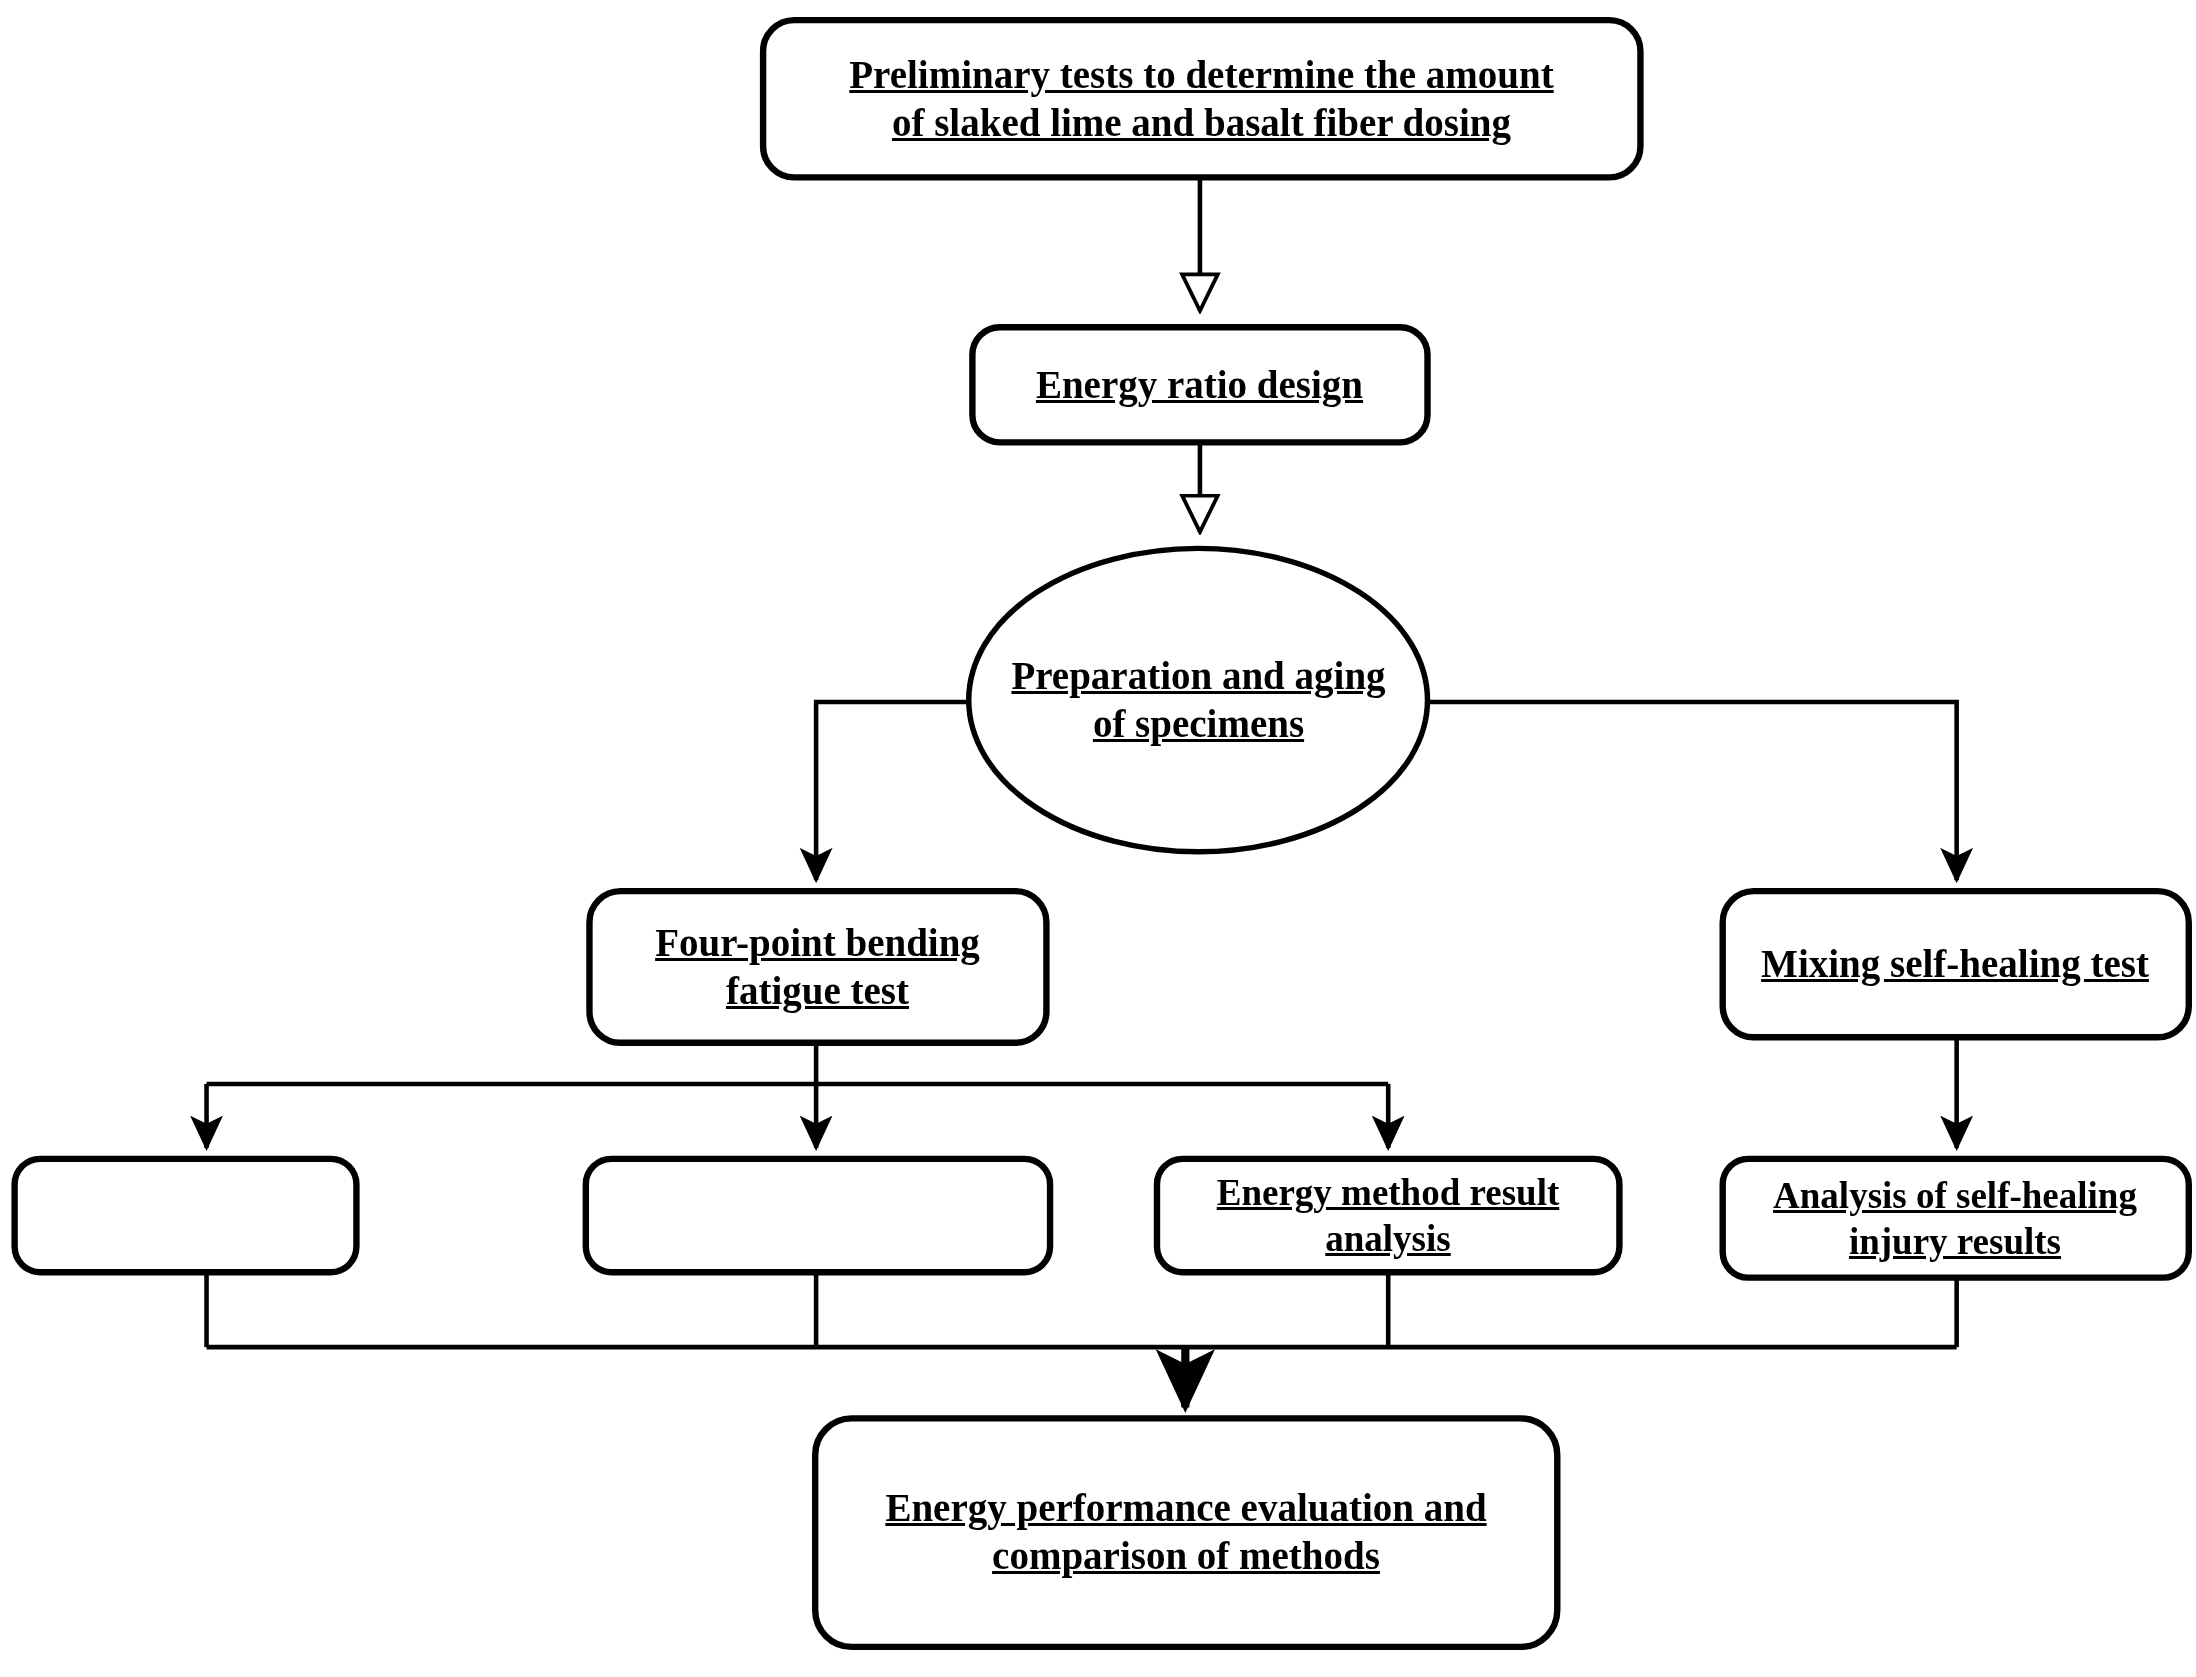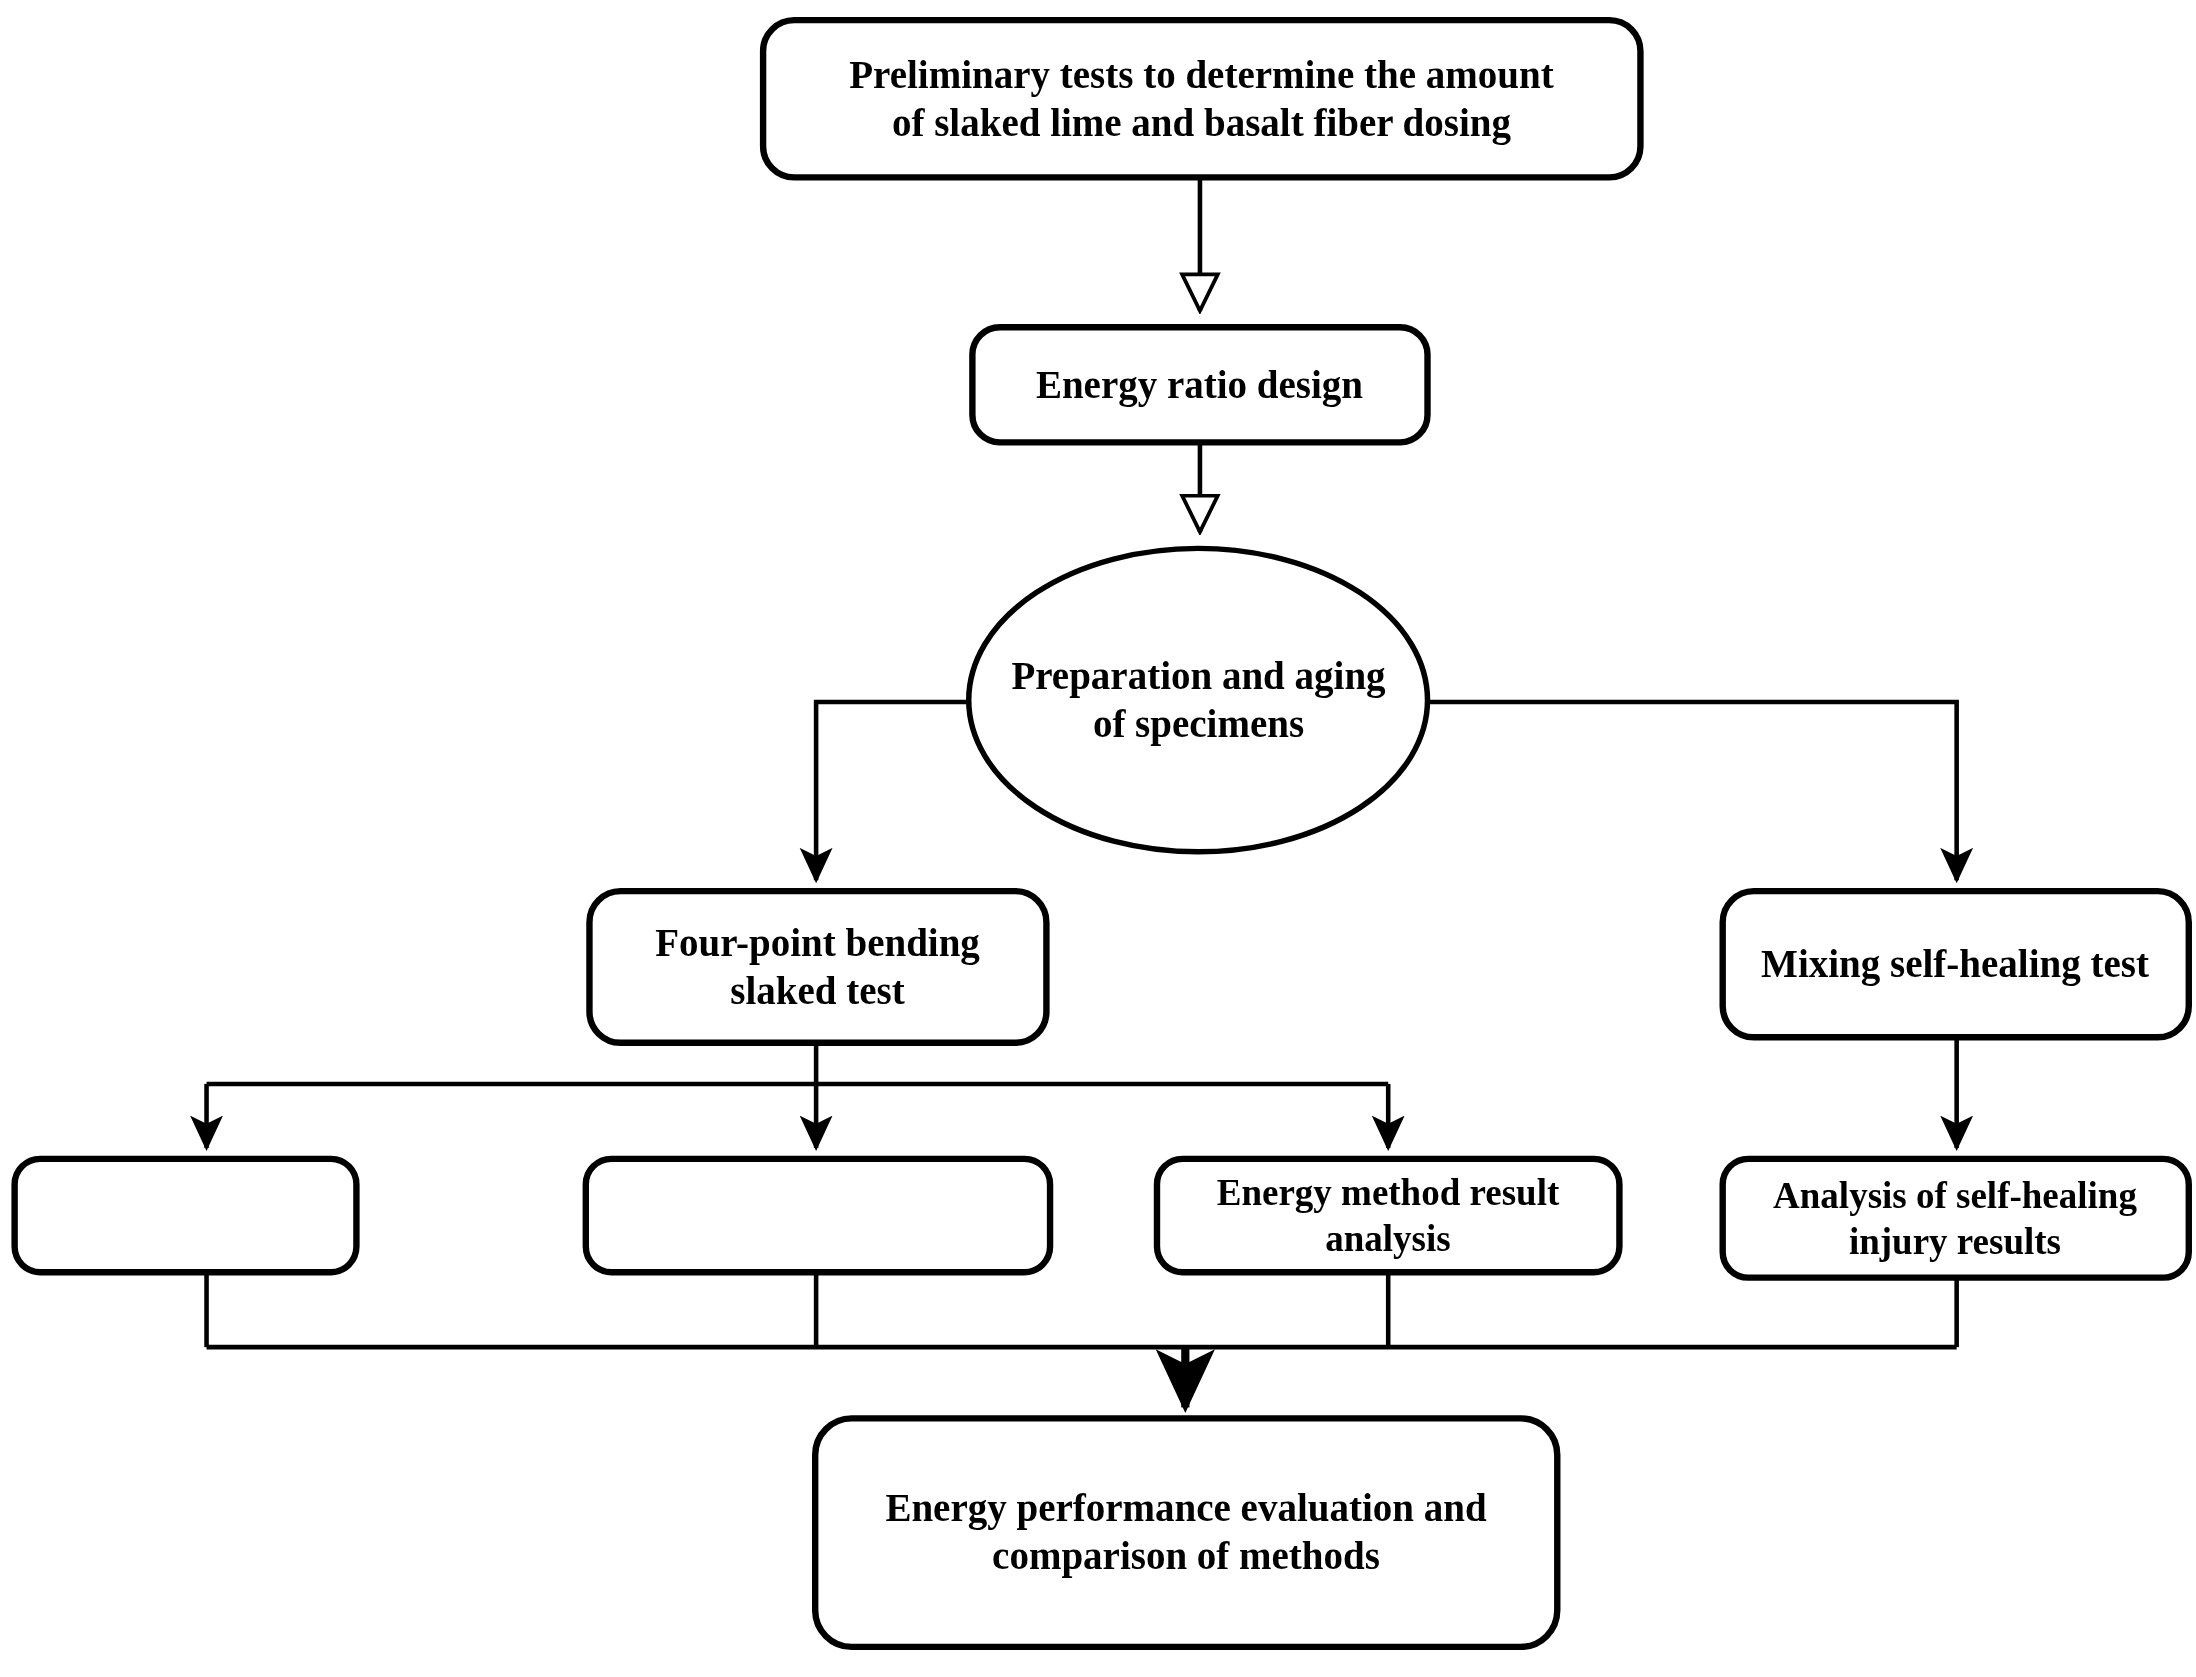--- a/index.html
+++ b/index.html
@@ -27,20 +27,21 @@
     display: flex;
     align-items: center;
     justify-content: center;
     text-align: center;
     font-family: "Liberation Serif", "DejaVu Serif", serif;
     font-weight: bold;
     color: #000000;
     line-height: 1.22;
     pointer-events: none;
     white-space: pre-line;
+    text-decoration: underline;
   }
   .fs-lg { font-size: 39px; }
   .fs-md { font-size: 37px; }
 </style>
 </head>
 <body>
 
 <div id="canvas">
 
   <svg id="flow-svg" viewBox="0 0 2404 1836">
@@ -106,21 +107,21 @@
 
   <div class="node-label fs-lg" style="left:763px; top:20px; width:877px; height:157px;">Preliminary tests to determine the amount
 of slaked lime and basalt fiber dosing</div>
 
   <div class="node-label fs-lg" style="left:972px; top:327px; width:455px; height:115px;">Energy ratio design</div>
 
   <div class="node-label fs-lg" style="left:969px; top:548px; width:459px; height:303px;">Preparation and aging
 of specimens</div>
 
   <div class="node-label fs-lg" style="left:589px; top:891px; width:457px; height:152px;">Four-point bending
-slaked test</div>
+fatigue test</div>
 
   <div class="node-label fs-lg" style="left:1722px; top:891px; width:466px; height:146px;">Mixing self-healing test</div>
 
 
 
   <div class="node-label fs-md" style="left:1157px; top:1159px; width:462px; height:113px;">Energy method result
 analysis</div>
 
   <div class="node-label fs-md" style="left:1722px; top:1159px; width:466px; height:119px;text-align:center;">Analysis of self-healing
 injury results</div>

